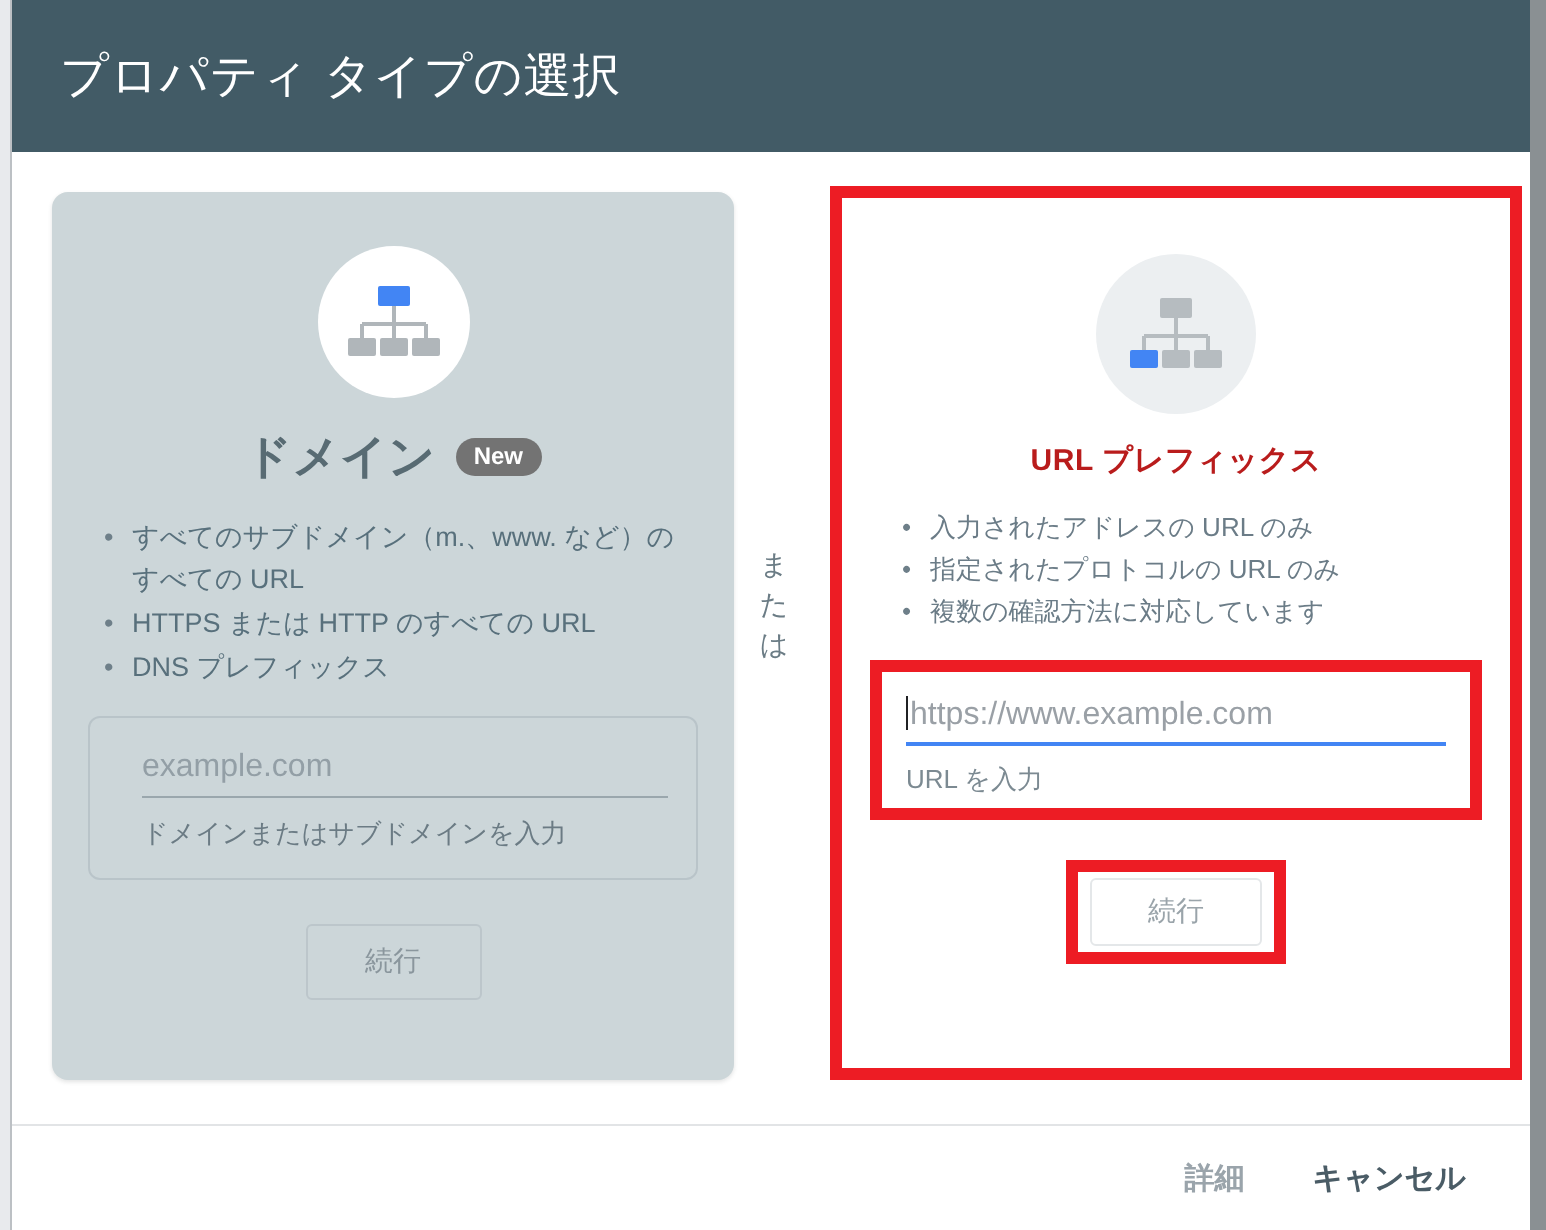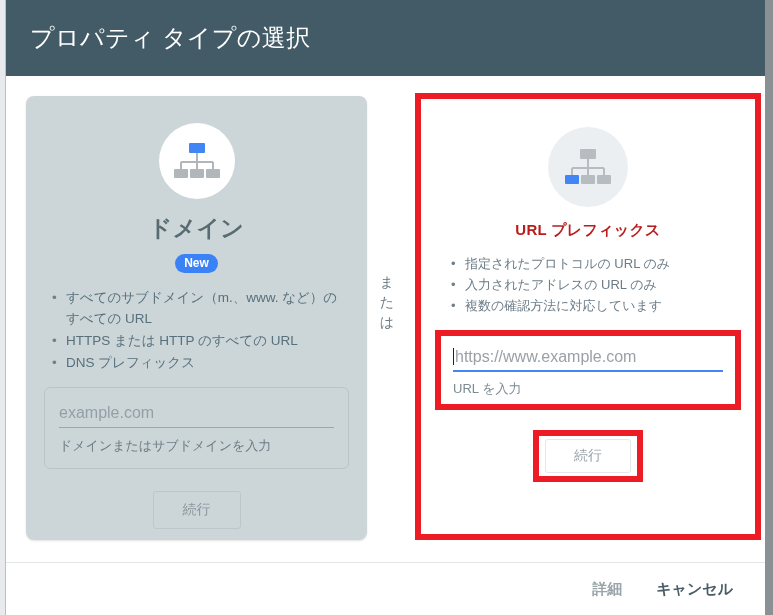--- a/index.html
+++ b/index.html
@@ -96,34 +96,33 @@
     align-items: center;
     justify-content: center;
   }
 
   .card-title-row {
     display: flex;
     align-items: center;
     justify-content: center;
     gap: 10px;
     margin-top: 14px;
-    flex-direction: column;
   }
   .card-title {
     font-size: 23px;
     font-weight: 700;
     color: #586b73;
     letter-spacing: 0.3px;
   }
   .card-title.right {
     color: #b91c1c;
     font-size: 15px;
   }
   .new-badge {
-    background: #3b82f6;
+    background: #737373;
     color: #ffffff;
     font-size: 12px;
     font-weight: 700;
     border-radius: 10px;
     padding: 3px 9px 4px 9px;
     line-height: 1;
   }
 
   .bullet-list {
     margin: 14px 0 0 0;
@@ -147,21 +146,21 @@
   }
   .domain-card .bullet-list li { color: #58707c; }
   .url-panel .bullet-list li { color: #6b7c87; }
   .url-panel .bullet-list li { font-size: 13px; line-height: 20px; }
 
   
   .input-box {
     margin: 14px 0 0 0;
     border: 1px solid #b9c4c9;
     border-radius: 6px;
-    padding: 16px 14px 12px 14px;
+    padding: 16px 14px 12px 26px;
     height: 82px;
   }
   .input-line {
     border-bottom: 1px solid #9aa7ad;
     padding-bottom: 5px;
   }
   .input-placeholder {
     font-size: 16px;
     color: #939fa6;
   }
@@ -332,22 +331,22 @@
           <rect x="19" y="30" width="14" height="9" rx="1" fill="#b6bcc0"></rect>
           <rect x="35" y="30" width="14" height="9" rx="1" fill="#b6bcc0"></rect>
         </svg>
       </div>
 
       <div class="card-title-row">
         <span class="card-title right">URL プレフィックス</span>
       </div>
 
       <ul class="bullet-list">
+        <li>入力されたアドレスの URL のみ</li>
         <li>指定されたプロトコルの URL のみ</li>
-        <li>入力されたアドレスの URL のみ</li>
         <li>複数の確認方法に対応しています</li>
       </ul>
 
       <div class="url-input-highlight">
         <div class="url-input-line">
           <span class="url-caret"></span><span class="url-placeholder">https://www.example.com</span>
         </div>
         <div class="url-helper">URL を入力</div>
       </div>
 

